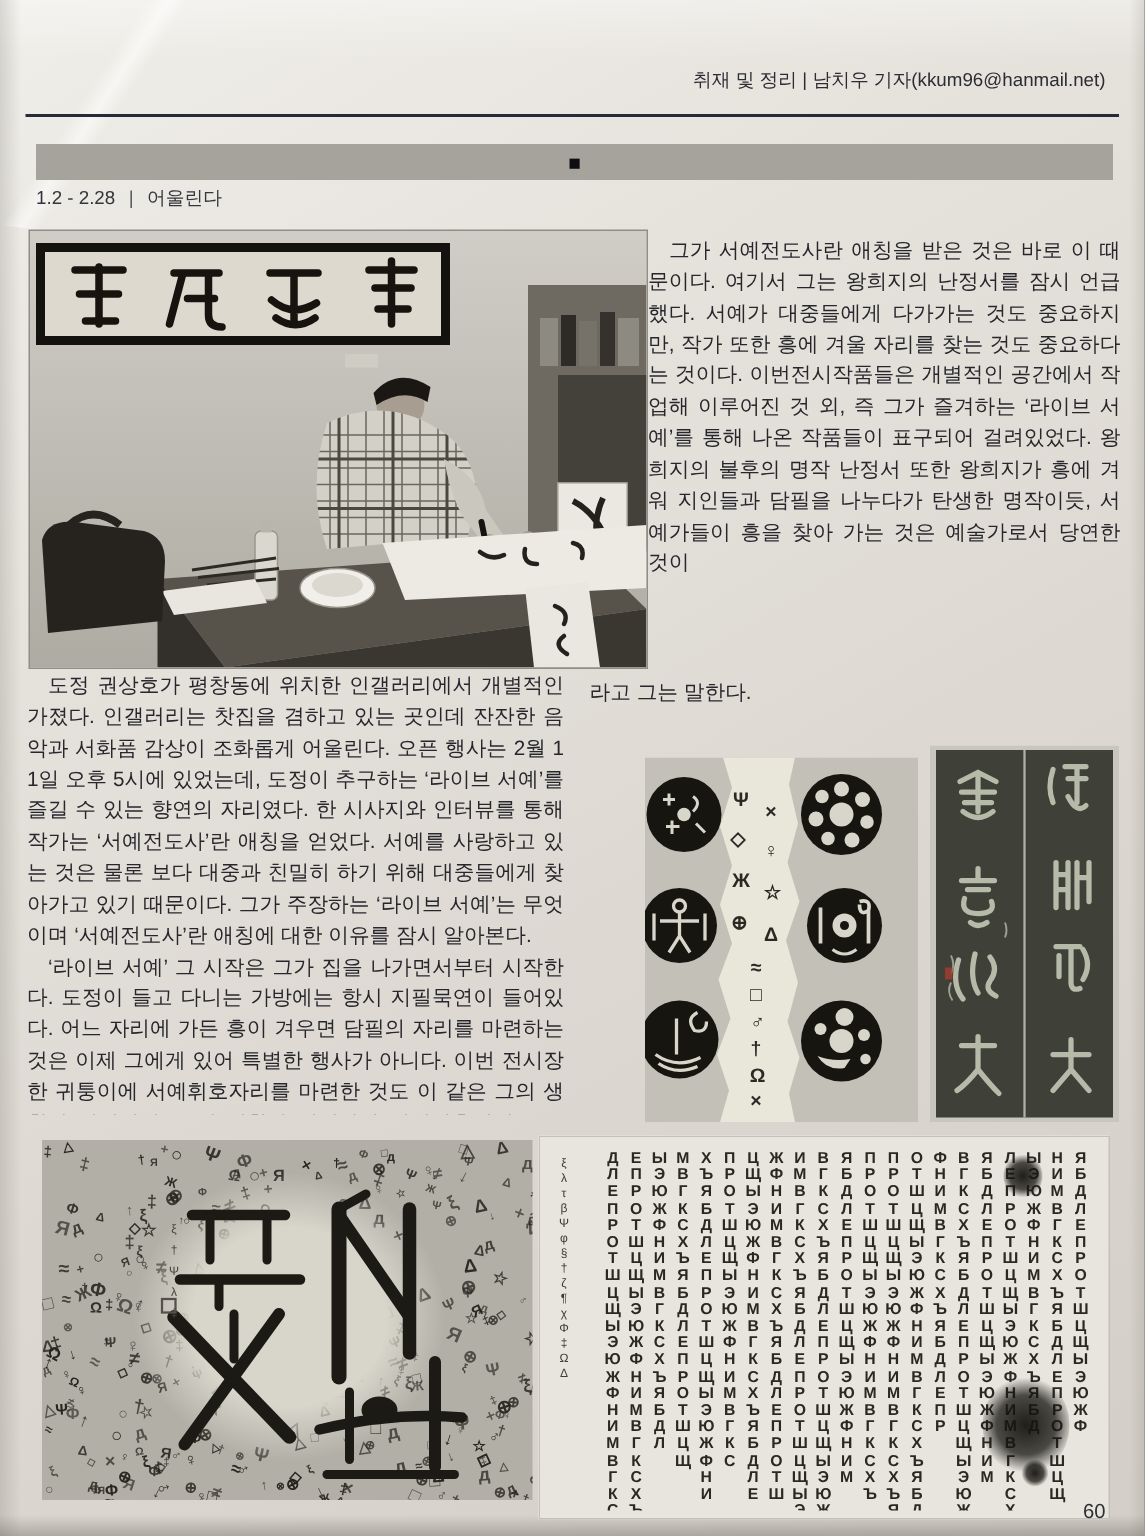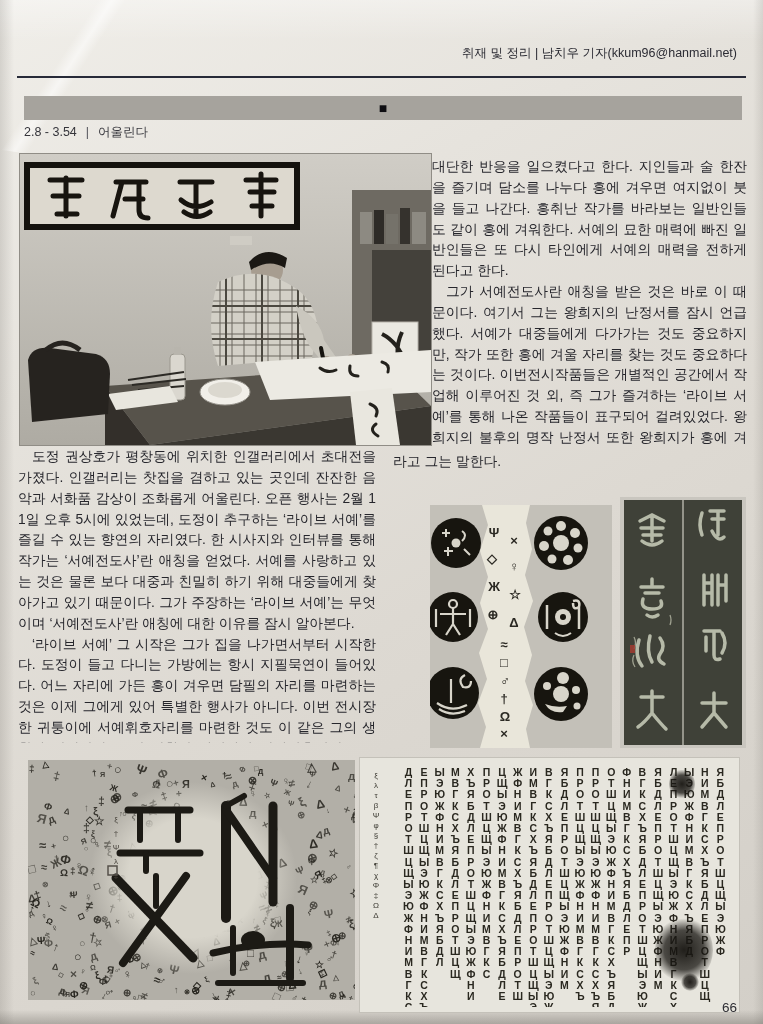--- a/index.html
+++ b/index.html
@@ -57,21 +57,21 @@
   <div class="fold"></div>
 
   <div class="byline">취재 및 정리 | 남치우 기자(kkum96@hanmail.net)</div>
   <div class="rule"></div>
 
   <div class="title-bar">
     <span class="tmark">■</span>
   </div>
 
   <div class="dateline">
-    <span>2.8 - 3.54</span><span class="sep">|</span><span>어울린다</span>
+    <span>1.2 - 2.28</span><span class="sep">|</span><span>어울린다</span>
   </div>
 
   <figure class="photo">
     <svg width="411" height="291" viewBox="0 0 411 291">
       <defs>
         <linearGradient id="wallG" x1="0" y1="0" x2="0" y2="1">
           <stop offset="0" stop-color="#d0cdc6"></stop>
             <stop offset="1" stop-color="#aeaba3"></stop>
         </linearGradient>
         <clipPath id="bodyClip">
@@ -155,27 +155,26 @@
       <polygon points="88,240 150,232 158,248 96,256" fill="#e8e6de"></polygon>
 
       <g>
         <path d="M8,206 q4,-14 22,-12 l46,6 q14,4 14,20 l-2,40 -76,8 z" fill="#26231f"></path>
         <path d="M26,196 q16,-14 34,0" stroke="#26231f" stroke-width="5" fill="none"></path>
       </g>
     </svg>
   </figure>
 
   <div class="col right-col">
-    <p>대단한 반응을 일으켰다고 한다. 지인들과 술 한잔을 즐기며 담소를 나누다 흥에 겨우면 여지없이 붓을 들고 나간다. 흥취난 작가를 바라보는 일반인들도 같이 흥에 겨워한다. 서예의 묘한 매력에 빠진 일반인들은 또 다시 타인에게 서예의 매력을 전하게 된다고 한다.</p>
     <p class="indent">그가 서예전도사란 애칭을 받은 것은 바로 이 때문이다. 여기서 그는 왕희지의 난정서를 잠시 언급했다. 서예가 대중들에게 다가가는 것도 중요하지만, 작가 또한 흥에 겨울 자리를 찾는 것도 중요하다는 것이다. 이번전시작품들은 개별적인 공간에서 작업해 이루어진 것 외, 즉 그가 즐겨하는 ‘라이브 서예’를 통해 나온 작품들이 표구되어 걸려있었다. 왕희지의 불후의 명작 난정서 또한 왕희지가 흥에 겨워 지인들과 담필을 나누다가 탄생한 명작이듯, 서예가들이 흥을 찾아 가는 것은 예술가로서 당연한 것이</p>
   </div>
   <div class="closing">라고 그는 말한다.</div>
 
   <div class="col left-col">
-    <p class="indent">도정 권상호가 평창동에 위치한 인갤러리에서 초대전을 가졌다. 인갤러리는 찻집을 겸하고 있는 곳인데 잔잔한 음악과 서화품 감상이 조화롭게 어울린다. 오픈 행사는 2월 11일 오후 5시에 있었는데, 도정이 추구하는 ‘라이브 서예’를 즐길 수 있는 향연의 자리였다. 한 시사지와 인터뷰를 통해 작가는 ‘서예전도사’란 애칭을 얻었다. 서예를 사랑하고 있는 것은 물론 보다 대중과 친밀히 하기 위해 대중들에게 찾아가고 있기 때문이다. 그가 주장하는 ‘라이브 서예’는 무엇이며 ‘서예전도사’란 애칭에 대한 이유를 잠시 알아본다.</p>
+    <p class="indent">도정 권상호가 평창동에 위치한 인갤러리에서 개별적인 가졌다. 인갤러리는 찻집을 겸하고 있는 곳인데 잔잔한 음악과 서화품 감상이 조화롭게 어울린다. 오픈 행사는 2월 11일 오후 5시에 있었는데, 도정이 추구하는 ‘라이브 서예’를 즐길 수 있는 향연의 자리였다. 한 시사지와 인터뷰를 통해 작가는 ‘서예전도사’란 애칭을 얻었다. 서예를 사랑하고 있는 것은 물론 보다 대중과 친밀히 하기 위해 대중들에게 찾아가고 있기 때문이다. 그가 주장하는 ‘라이브 서예’는 무엇이며 ‘서예전도사’란 애칭에 대한 이유를 잠시 알아본다.</p>
     <p class="indent">‘라이브 서예’ 그 시작은 그가 집을 나가면서부터 시작한다. 도정이 들고 다니는 가방에는 항시 지필묵연이 들어있다. 어느 자리에 가든 흥이 겨우면 담필의 자리를 마련하는 것은 이제 그에게 있어 특별한 행사가 아니다. 이번 전시장 한 귀퉁이에 서예휘호자리를 마련한 것도 이 같은 그의 생활과 밀접하다. 그의 생활과 밀접하나 갤러리측에게는 또 다른 이벤트로 받아들였다. 오픈 당일 현장휘호는</p>
   </div>
 
   <figure class="art-coins">
     <svg width="182" height="243" viewBox="0 0 182 243">
       <rect width="182" height="243" fill="#c3c0b8"></rect>
       <polygon fill="#e9e6da" points="52,0 100,0 96,18 102,44 95,70 103,96 94,122 102,150 95,176 103,200 96,224 100,243 50,243 56,222 48,198 57,174 49,148 58,124 50,98 58,72 50,46 58,20"></polygon>
       <g font-family="Liberation Sans, sans-serif" font-size="13" font-weight="bold" fill="#2b2923" text-anchor="middle">
         <text x="64" y="32">Ψ</text>
           <text x="84" y="40">×</text>
@@ -1148,14 +1147,14 @@
           <i>‡</i>
           <i>Ω</i>
           <i>Δ</i>
         </div>
       </div>
     <div class="blob" style="left:310px;top:12px;width:26px;height:30px;"></div>
     <div class="blob" style="left:296px;top:160px;width:58px;height:66px;"></div>
     <div class="blob" style="left:322px;top:216px;width:18px;height:18px;"></div>
   </figure>
 
-  <div class="pageno">66</div>
+  <div class="pageno">60</div>
 </div>
 
 </body></html>

